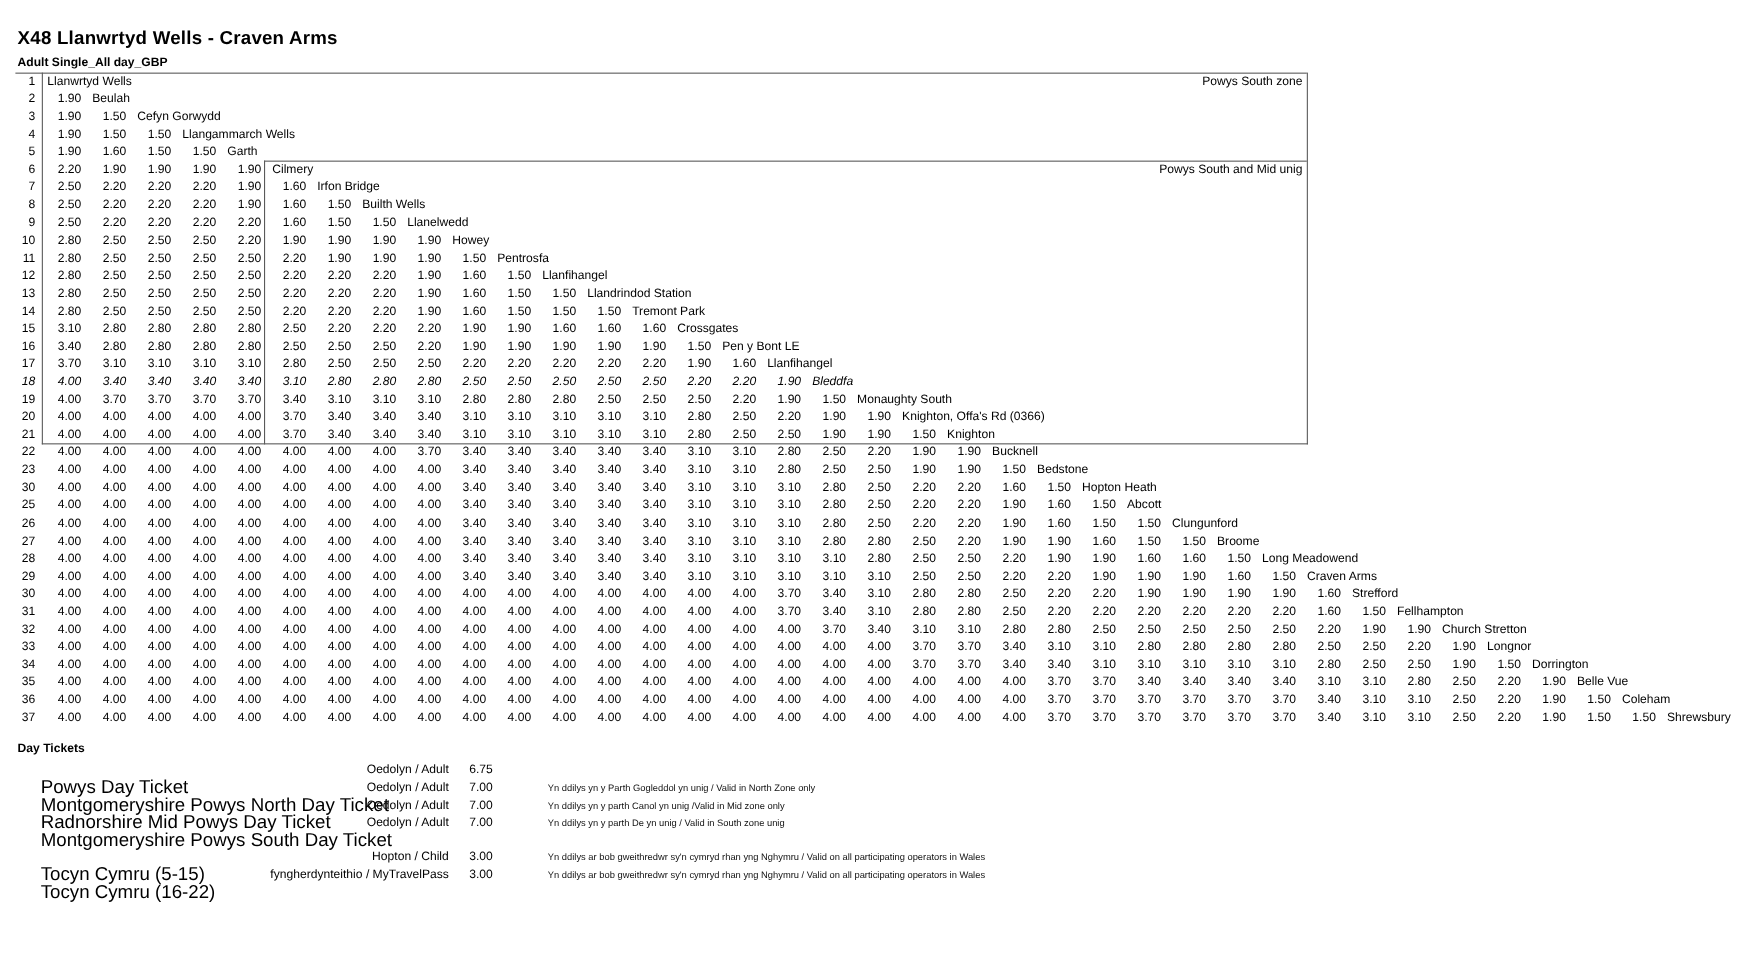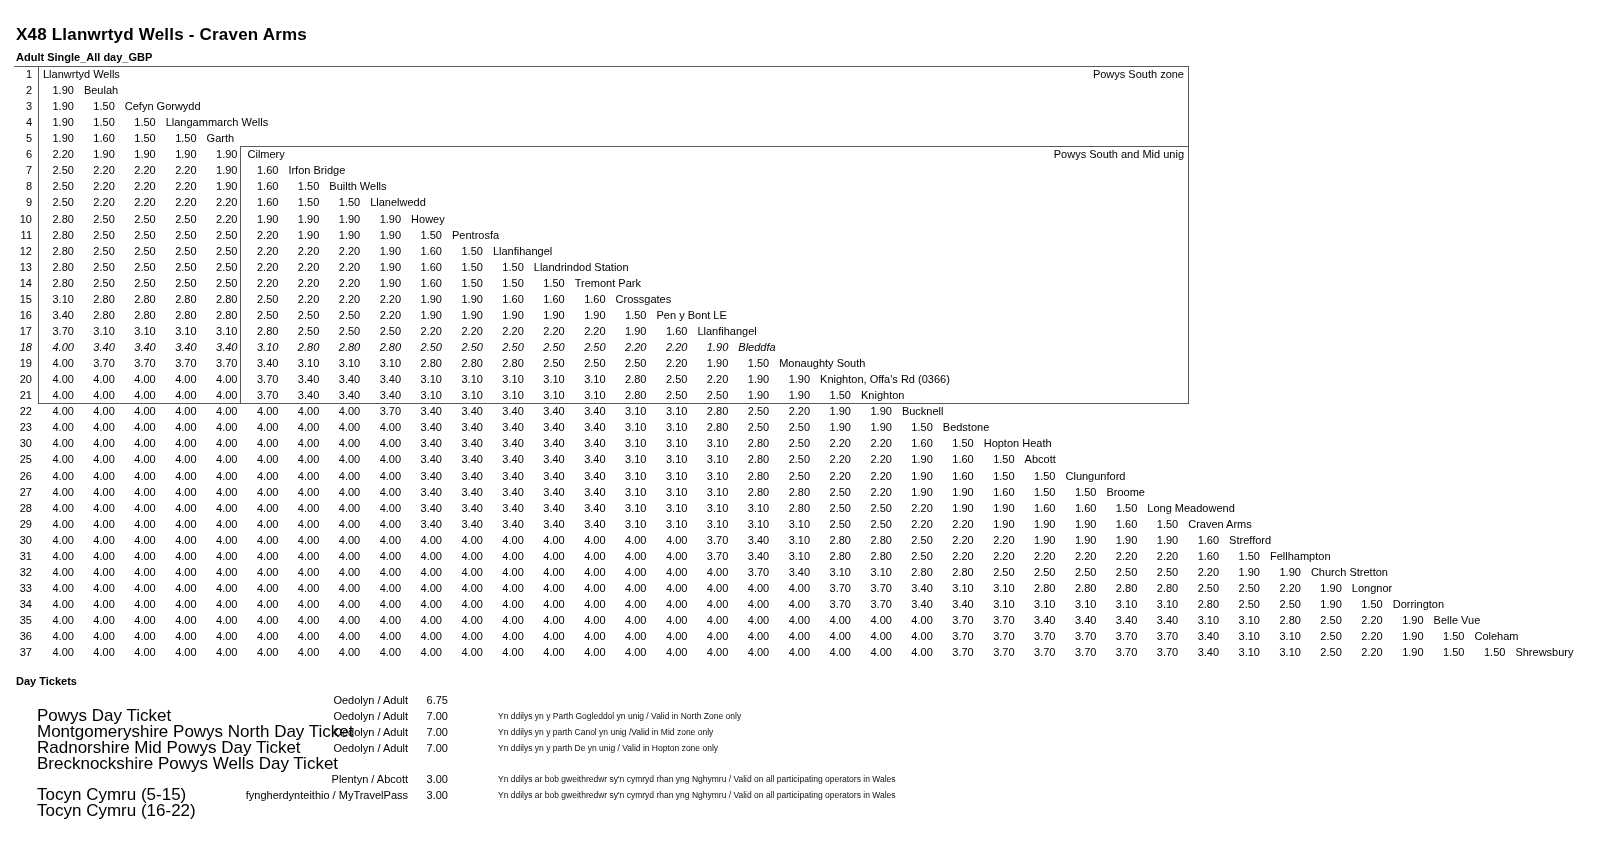--- a/index.html
+++ b/index.html
@@ -888,28 +888,28 @@
       <div class="dt-price">7.00</div>
       <div class="dt-note">Yn ddilys yn y Parth Gogleddol yn unig / Valid in North Zone only</div>
     </div>
     <div class="dt-row" style="top: 724px;">
       <div class="dt-name">Radnorshire Mid Powys Day Ticket</div>
       <div class="dt-type">Oedolyn / Adult</div>
       <div class="dt-price">7.00</div>
       <div class="dt-note">Yn ddilys yn y parth Canol yn unig /Valid in Mid zone only</div>
     </div>
     <div class="dt-row" style="top: 740px;">
-      <div class="dt-name">Brecknockshire Powys Wells Day Ticket</div>
+      <div class="dt-name">Montgomeryshire Powys South Day Ticket</div>
       <div class="dt-type">Oedolyn / Adult</div>
       <div class="dt-price">7.00</div>
-      <div class="dt-note">Yn ddilys yn y parth De yn unig / Valid in Hopton zone only</div>
+      <div class="dt-note">Yn ddilys yn y parth De yn unig / Valid in South zone unig</div>
     </div>
     <div class="dt-row" style="top: 771px;">
       <div class="dt-name">Tocyn Cymru (5-15)</div>
-      <div class="dt-type">Plentyn / Abcott</div>
+      <div class="dt-type">Hopton / Child</div>
       <div class="dt-price">3.00</div>
       <div class="dt-note">Yn ddilys ar bob gweithredwr sy'n cymryd rhan yng Nghymru / Valid on all participating operators in Wales</div>
     </div>
     <div class="dt-row" style="top: 787px;">
       <div class="dt-name">Tocyn Cymru (16-22)</div>
       <div class="dt-type">fyngherdynteithio / MyTravelPass</div>
       <div class="dt-price">3.00</div>
       <div class="dt-note">Yn ddilys ar bob gweithredwr sy'n cymryd rhan yng Nghymru / Valid on all participating operators in Wales</div>
     </div>
   </div>

